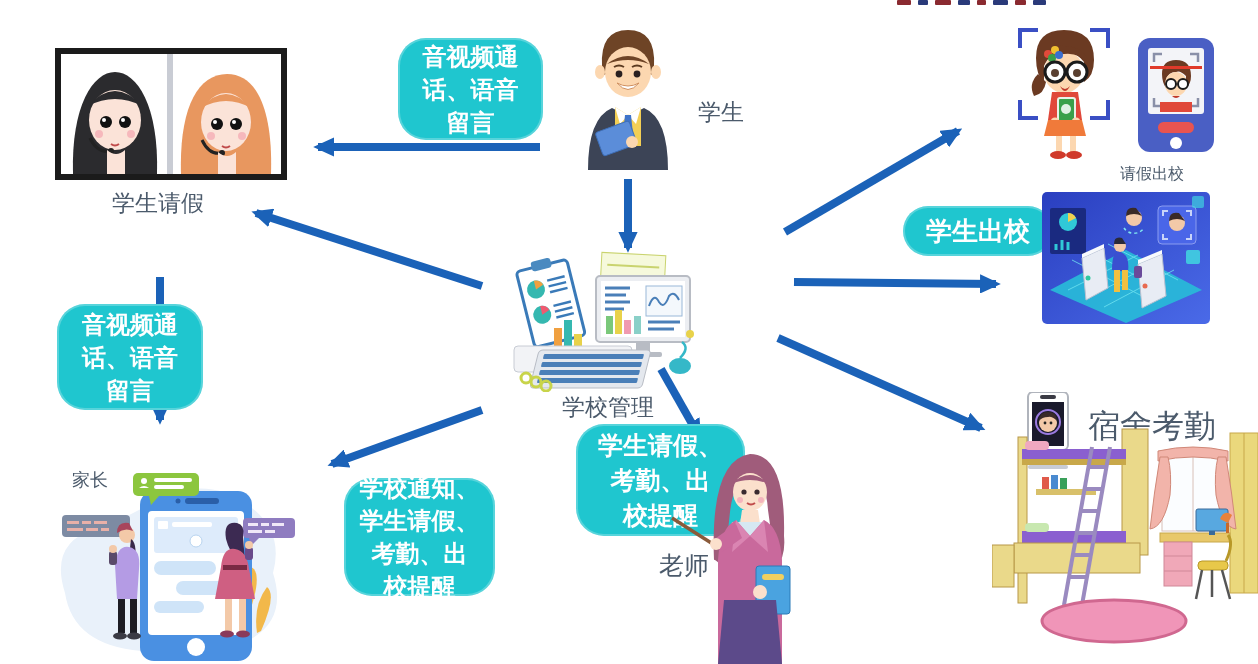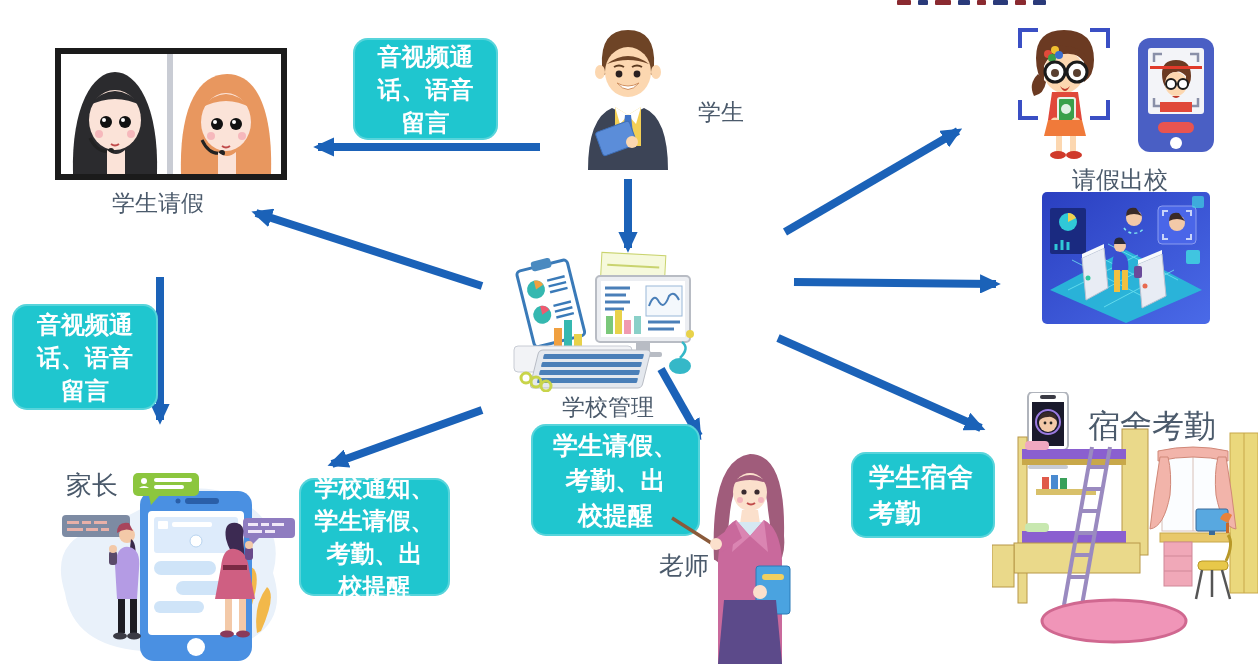--- a/index.html
+++ b/index.html
@@ -1,22 +1,22 @@
 <!DOCTYPE html>
 <html style="--callout: #1fc6cf; --callout_text: #ffffff; --arrow: #1b62b8; --label: #4b5a6b;"><head>
 <meta charset="utf-8">
 <style>
   html,body{margin:0;padding:0;background:#fff;}
   #canvas{position:relative;width:1258px;height:664px;overflow:hidden;background:#fff;
           font-family:"Liberation Sans","DejaVu Sans",sans-serif;}
   .abs{position:absolute;}
   .callout{position:absolute;background:var(--callout,#1fc6cf);color:var(--callout_text,#fff);
-           border-radius:15px;font-weight:bold;display:flex;align-items:center;justify-content:center;
+           border-radius:28px;font-weight:bold;display:flex;align-items:center;justify-content:center;
            text-align:center;white-space:pre-line;line-height:33px;font-size:24px;
-           box-shadow:inset 0 0 0 2px rgba(255,255,255,.25);}
+           box-shadow:inset 0 0 0 2px rgba(255,255,255,.25);margin-left:45px;}
   .nodelabel{position:absolute;color:var(--label,#4b5a6b);font-size:23px;white-space:nowrap;}
   .arrow-line{stroke:var(--arrow,#1b62b8);stroke-width:8;fill:none;}
   .arrow-head{fill:var(--arrow,#1b62b8);}
   .frag{position:absolute;top:0;left:897px;width:170px;height:5px;display:flex;gap:7px;overflow:hidden;}
   .frag i{display:block;height:5px;border-radius:1px;}
 </style>
 </head>
 <body>
 
 <div id="canvas">
@@ -178,21 +178,21 @@
         <circle cx="24" cy="132" r="5"></circle>
         <circle cx="34" cy="136" r="5"></circle>
     </g>
   </svg>
   <div class="nodelabel" style="left:562px;top:392px">学校管理</div>
 
   <div class="callout" style="left:12px;top:304px;width:146px;height:106px">音视频通
 话、语音
 留言</div>
 
-  <div class="nodelabel" style="left:66px;top:468px;font-size:26px">家长</div>
+  <div class="nodelabel" style="left:72px;top:468px;font-size:18px">家长</div>
   <svg class="abs" style="left:33px;top:473px" width="265" height="191" viewBox="0 0 265 191">
     <path d="M32 120 Q16 70 62 56 Q92 46 122 28 Q172 2 212 30 Q252 56 240 100 Q256 150 210 170 Q158 188 108 178 Q40 172 32 120 Z" fill="#e9f1fa"></path>
     <path d="M212 152 Q232 100 218 94 Q198 118 204 154 Z" fill="#f2b84a"></path>
     <path d="M228 158 Q244 122 234 114 Q220 132 224 160 Z" fill="#f2b84a"></path>
     <rect x="107" y="18" width="112" height="170" rx="14" fill="#4a90e2"></rect>
     <circle cx="145" cy="28" r="2.5" fill="#2a5fa8"></circle>
       <rect x="152" y="25" width="34" height="6" rx="3" fill="#2a5fa8"></rect>
     <rect x="115" y="38" width="96" height="124" rx="4" fill="#ffffff"></rect>
     <rect x="121" y="44" width="84" height="36" rx="3" fill="#ddebfb"></rect>
     <rect x="125" y="48" width="10" height="8" rx="1" fill="#ffffff"></rect>
@@ -334,22 +334,23 @@
     <path d="M26 38 Q26 24 40 24 Q55 24 55 40 Q55 48 50 52 L50 40 Q44 34 40 36 Q32 36 30 44 L30 52 Q26 46 26 38 Z" fill="#6b3a22"></path>
     <ellipse cx="40" cy="48" rx="11" ry="12" fill="#fcd7b0"></ellipse>
     <circle cx="35" cy="48" r="5" fill="#fff" stroke="#1a1a1a" stroke-width="2"></circle>
     <circle cx="47" cy="48" r="5" fill="#fff" stroke="#1a1a1a" stroke-width="2"></circle>
     <path d="M36 60 Q40 64 44 60 Z" fill="#c0392a"></path>
     <rect x="24" y="66" width="32" height="10" fill="#e0483a"></rect>
     <rect x="14" y="30" width="52" height="3" fill="#e03a2a"></rect>
     <rect x="22" y="86" width="36" height="11" rx="5.5" fill="#e85450"></rect>
     <circle cx="40" cy="107" r="6" fill="#ffffff"></circle>
   </svg>
-  <div class="nodelabel" style="left:1072px;top:164px;font-size:24px">请假出校</div>
-
+  <div class="nodelabel" style="left:1120px;top:164px;font-size:16px">请假出校</div>
+
+  <div class="callout" style="left:858px;top:206px;width:150px;height:50px;font-size:26px">学生出校</div>
 
   <svg class="abs" style="left:1042px;top:192px" width="168" height="132" viewBox="0 0 168 132">
     <defs>
       <linearGradient id="fgbg" x1="0" y1="0" x2="1" y2="1">
         <stop offset="0" stop-color="#2a3fc0"></stop>
           <stop offset="1" stop-color="#4a6ae8"></stop>
       </linearGradient>
     </defs>
     <rect width="168" height="132" rx="5" fill="url(#fgbg)"></rect>
     <path d="M8 98 L84 58 L160 98 L84 131 Z" fill="#28bcd8" opacity=".9"></path>
@@ -396,22 +397,20 @@
     <g stroke="#c8d4f8" stroke-width="2" fill="none">
       <path d="M121 24 L121 19 L126 19"></path>
         <path d="M144 19 L149 19 L149 24"></path>
       <path d="M121 42 L121 47 L126 47"></path>
         <path d="M144 47 L149 47 L149 42"></path>
     </g>
     <rect x="144" y="58" width="14" height="14" rx="2" fill="#40d0e0" opacity=".9"></rect>
     <rect x="150" y="4" width="12" height="12" rx="2" fill="#40d0e0" opacity=".7"></rect>
   </svg>
 
-  <div class="callout" style="left:851px;top:452px;width:144px;height:86px;font-size:26px;line-height:36px;justify-content:flex-start;text-align:left;padding-left:18px;box-sizing:border-box">学生宿舍
-考勤</div>
 
   <div class="nodelabel" style="left:1088px;top:405px;font-size:32px">宿舍考勤</div>
 
   <svg class="abs" style="left:1020px;top:392px" width="56" height="80" viewBox="0 0 56 80">
     <rect x="8" y="0" width="40" height="58" rx="5" fill="#ffffff" stroke="#b0b4bc" stroke-width="2"></rect>
     <rect x="20" y="3" width="16" height="4" rx="2" fill="#3a3a44"></rect>
     <rect x="12" y="10" width="32" height="44" fill="#1a1a2c"></rect>
     <circle cx="28" cy="30" r="12" fill="none" stroke="#9a7ae0" stroke-width="2"></circle>
     <circle cx="28" cy="31" r="9" fill="#f3c9a8"></circle>
     <path d="M19 29 Q19 20 28 20 Q37 20 37 29 Q32 24 28 25 Q22 25 19 29 Z" fill="#3a2a28"></path>

